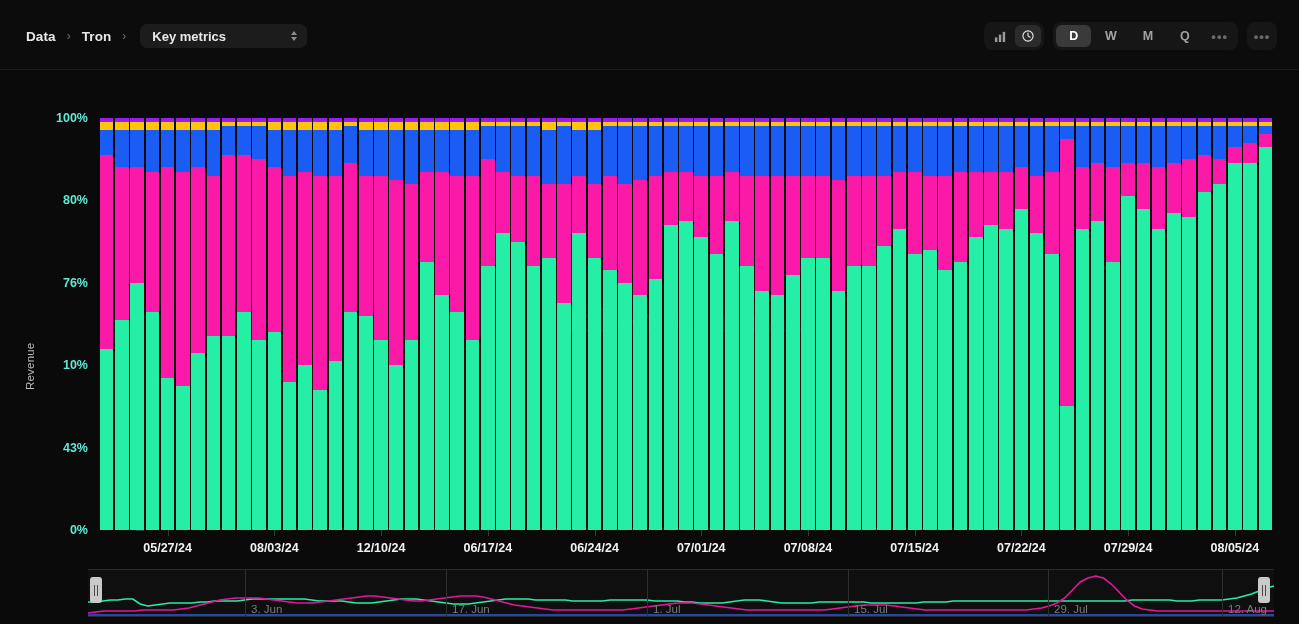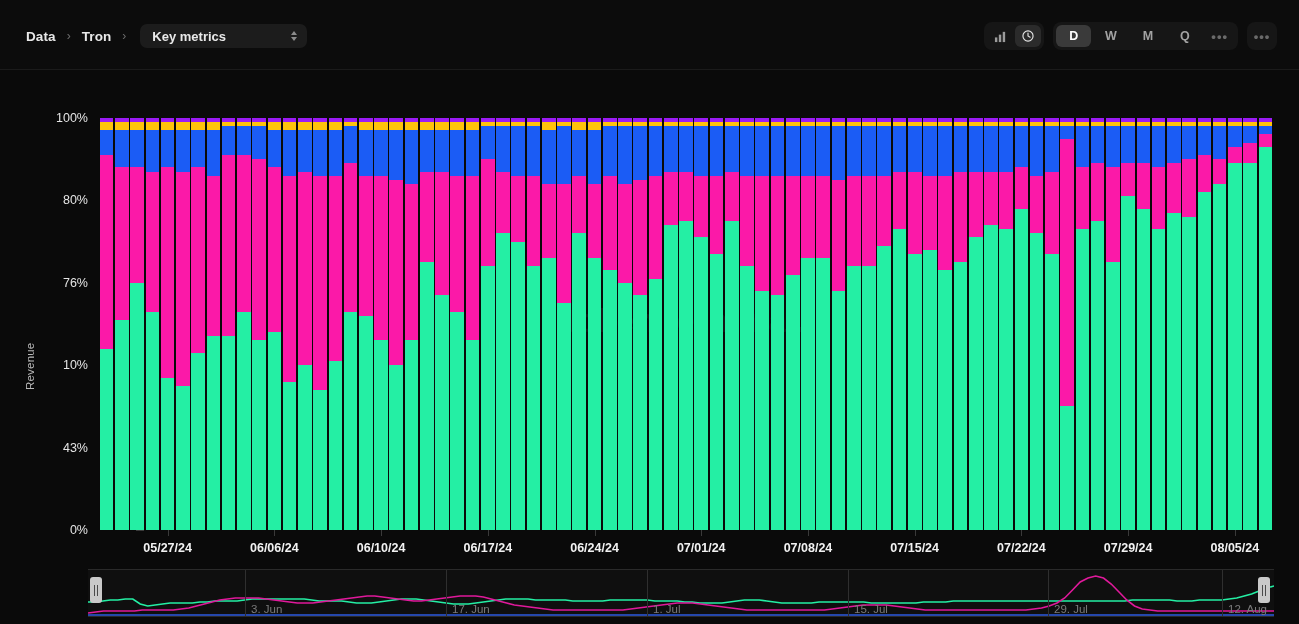--- a/index.html
+++ b/index.html
@@ -40,22 +40,22 @@
   .legend{position:absolute;top:86px;left:0;width:1299px;display:flex;justify-content:center;
           align-items:center;gap:26px;}
   .lg{display:flex;align-items:center;gap:8px;}
   .sw{width:13px;height:13px;border-radius:2.5px;}
   .lg-label{color:#f0f0f0;font-size:13px;font-weight:700;letter-spacing:.1px;}
 
   
   .chart{position:absolute;left:0;top:110px;width:1299px;height:445px;}
   .yaxis-title{position:absolute;left:24px;top:280px;transform:rotate(-90deg);transform-origin:0 0;
                color:#b9b9b9;font-size:11.5px;letter-spacing:.2px;white-space:nowrap;}
-  .ytick{position:absolute;right:0;transform:translateY(-50%);color:#e5e5e5;font-size:12.5px;
-         font-weight:400;}
+  .ytick{position:absolute;right:0;transform:translateY(-50%);color:#5eead4;font-size:12.5px;
+         font-weight:700;}
   .yticks{position:absolute;left:40px;top:0;width:48px;height:420px;}
   .ytickline{position:absolute;left:96px;width:8px;height:1px;background:#3a3a3a;}
 
   .plot{position:absolute;left:99px;top:8px;width:1174px;height:412px;overflow:hidden;}
   .bar{position:absolute;bottom:0;width:100%;display:flex;flex-direction:column-reverse;}
   .seg{width:100%;}
 
   .watermark{position:absolute;left:0;top:184px;width:1174px;text-align:center;
              font-size:33px;font-weight:700;color:rgba(25,28,28,.70);letter-spacing:.4px;
              pointer-events:none;}
@@ -684,23 +684,23 @@
           <div class="seg" style="height: 12.36px; background: rgb(251, 25, 168);"></div>
           <div class="seg" style="height: 8.24px; background: rgb(27, 92, 245);"></div>
           <div class="seg" style="height: 4.12px; background: rgb(255, 195, 11);"></div>
           <div class="seg" style="height: 4.12px; background: rgb(155, 27, 245);"></div>
         </div>
       </div>
     <div class="xaxis" id="xaxis">
         <div class="xtickline" style="left: 167.61px;"></div>
         <div class="xtick" style="left: 167.61px; top: 11px;">05/27/24</div>
         <div class="xtickline" style="left: 274.338px;"></div>
-        <div class="xtick" style="left: 274.338px; top: 11px;">06/06/24</div>
+        <div class="xtick" style="left: 274.338px; top: 11px;">08/03/24</div>
         <div class="xtickline" style="left: 381.065px;"></div>
-        <div class="xtick" style="left: 381.065px; top: 11px;">06/10/24</div>
+        <div class="xtick" style="left: 381.065px; top: 11px;">12/10/24</div>
         <div class="xtickline" style="left: 487.792px;"></div>
         <div class="xtick" style="left: 487.792px; top: 11px;">06/17/24</div>
         <div class="xtickline" style="left: 594.519px;"></div>
         <div class="xtick" style="left: 594.519px; top: 11px;">06/24/24</div>
         <div class="xtickline" style="left: 701.247px;"></div>
         <div class="xtick" style="left: 701.247px; top: 11px;">07/01/24</div>
         <div class="xtickline" style="left: 807.974px;"></div>
         <div class="xtick" style="left: 807.974px; top: 11px;">07/08/24</div>
         <div class="xtickline" style="left: 914.701px;"></div>
         <div class="xtick" style="left: 914.701px; top: 11px;">07/15/24</div>

